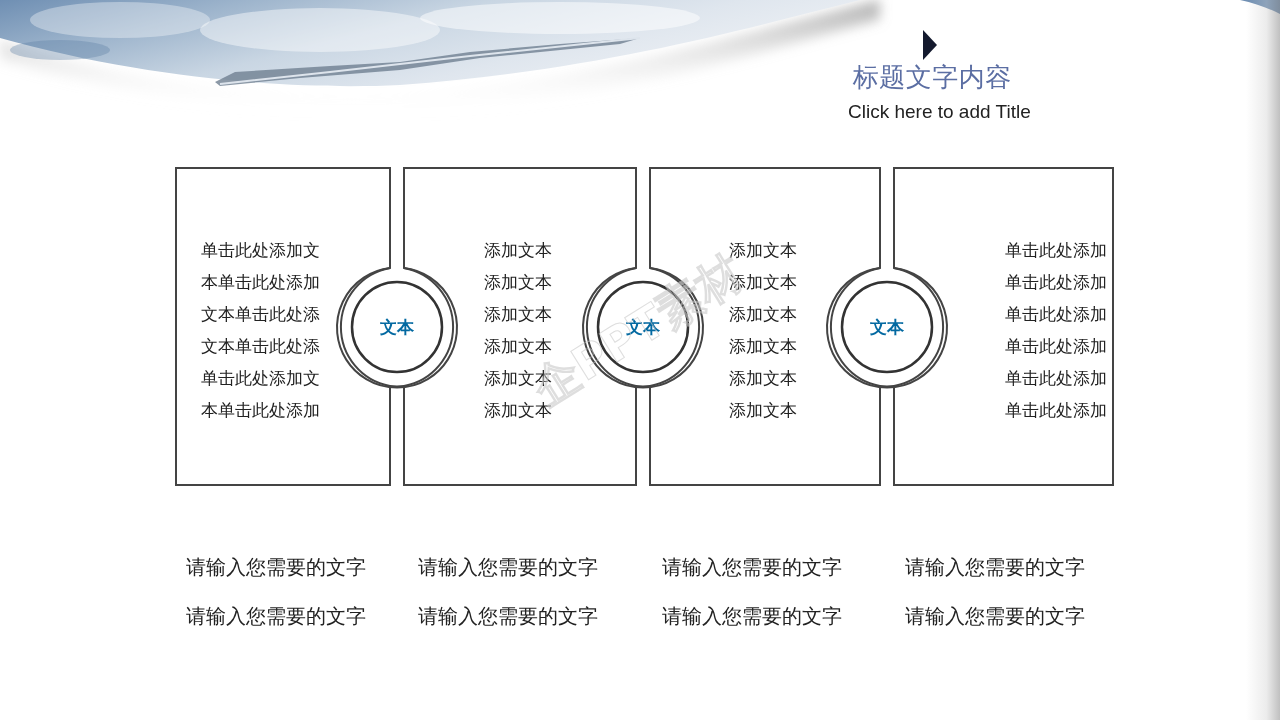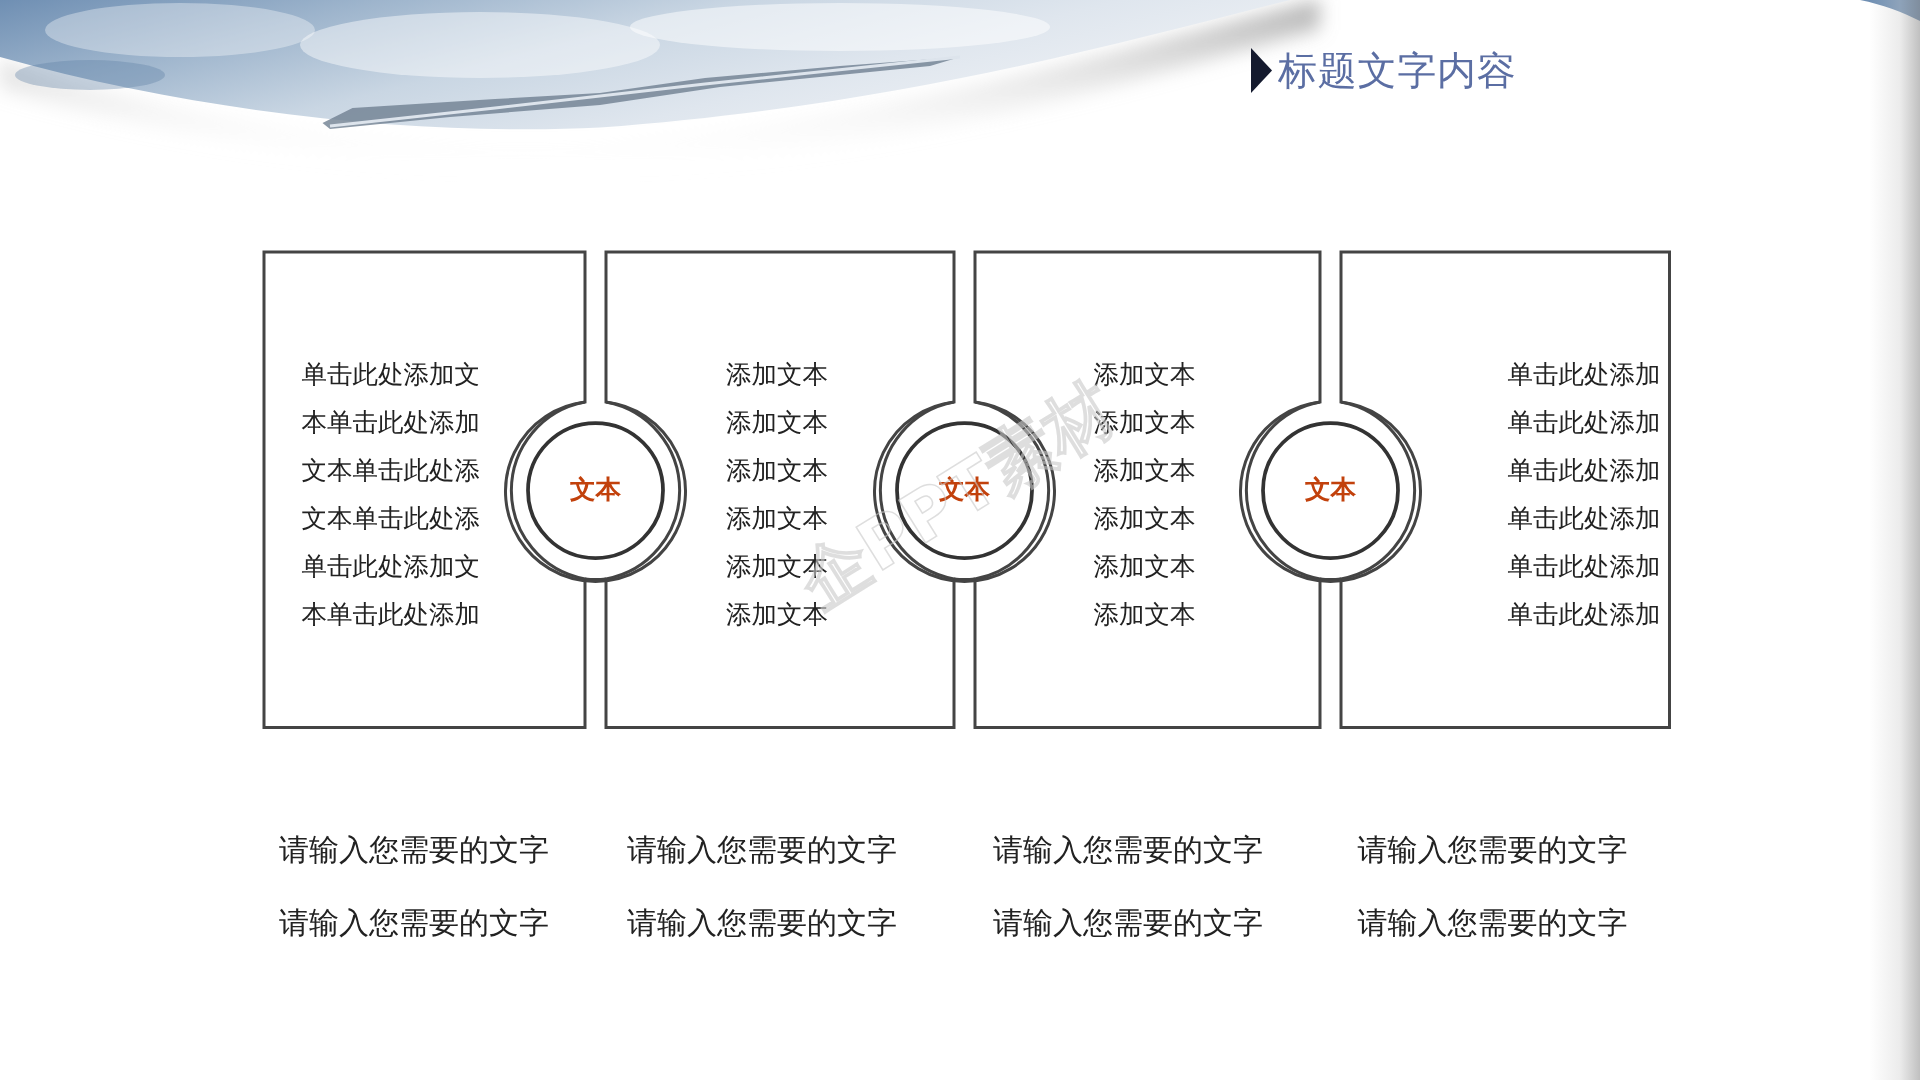--- a/index.html
+++ b/index.html
@@ -1,25 +1,25 @@
 <!DOCTYPE html>
 <html><head>
 <meta charset="utf-8">
 <style>
   html,body{margin:0;padding:0;}
   body{width:1280px;height:720px;position:relative;overflow:hidden;background:#ffffff;font-family:"DejaVu Sans","Liberation Sans",sans-serif;}
   .header-bg{position:absolute;left:0;top:0;width:1280px;height:130px;}
   .right-shadow{position:absolute;right:0;top:0;width:34px;height:720px;background:linear-gradient(to right,rgba(255,255,255,0) 0%,rgba(200,200,200,0.35) 60%,rgba(140,140,140,0.55) 100%);}
-  .title-wrap{position:absolute;left:834px;top:30px;height:34px;display:flex;align-items:center;}
+  .title-wrap{position:absolute;left:834px;top:30px;height:34px;display:flex;align-items:center;flex-direction:column;}
   .title-arrow{width:0;height:0;border-top:15px solid transparent;border-bottom:15px solid transparent;border-left:14px solid #141a2e;margin-right:4px;}
   .title-cn{font-size:26px;color:#5b6ea3;letter-spacing:0.5px;}
   .title-en{font-family:"Liberation Sans",sans-serif;font-size:19px;color:#222;margin-left:14px;margin-top:6px;}
   svg.diagram{position:absolute;left:0;top:0;}
   .col-text{position:absolute;font-size:17px;color:#222;line-height:32px;white-space:nowrap;}
-  .circle-label{position:absolute;font-size:17px;font-weight:bold;color:#c2410c;width:80px;text-align:center;line-height:20px;}
+  .circle-label{position:absolute;font-size:17px;font-weight:bold;color:#0369a1;width:80px;text-align:center;line-height:20px;}
   .bottom-text{position:absolute;font-size:20px;color:#222;white-space:nowrap;line-height:24px;font-family:Liberation Serif, serif;}
   .watermark{position:absolute;left:520px;top:300px;font-size:46px;font-weight:bold;color:transparent;-webkit-text-stroke:1px rgba(200,200,200,0.6);transform:rotate(-32deg);white-space:nowrap;}
 </style>
 </head>
 <body>
 
 <svg class="header-bg" width="1280" height="130" viewBox="0 0 1280 130">
   <defs>
     <linearGradient id="sky" x1="0" y1="0" x2="1" y2="0.4">
       <stop offset="0" stop-color="#6f8fb3"></stop>
@@ -50,20 +50,21 @@
   <path d="M220,84 L330,72 L470,56 L640,38" stroke="#dde4ec" stroke-width="2" fill="none"></path>
 
   <path d="M1240,0 L1280,0 L1280,14 C1268,8 1255,3 1240,0 Z" fill="#6f8fb3"></path>
 </svg>
 
 <div class="right-shadow"></div>
 
 <div class="title-wrap">
   <span class="title-arrow"></span>
   <span class="title-cn">标题文字内容</span>
+  <span class="title-en">Click here to add Title</span>
 </div>
 
 <svg class="diagram" width="1280" height="720" viewBox="0 0 1280 720">
   <g fill="#ffffff" stroke="#444444" stroke-width="2">
 
     <path d="M176,168 L390,168 L390,268 A60,60 0 0 0 390,386 L390,485 L176,485 Z"></path>
 
     <path d="M404,168 L636,168 L636,268 A60,60 0 0 0 636,386 L636,485 L404,485 L404,386 A60,60 0 0 0 404,268 Z"></path>
 
     <path d="M650,168 L880,168 L880,268 A60,60 0 0 0 880,386 L880,485 L650,485 L650,386 A60,60 0 0 0 650,268 Z"></path>

